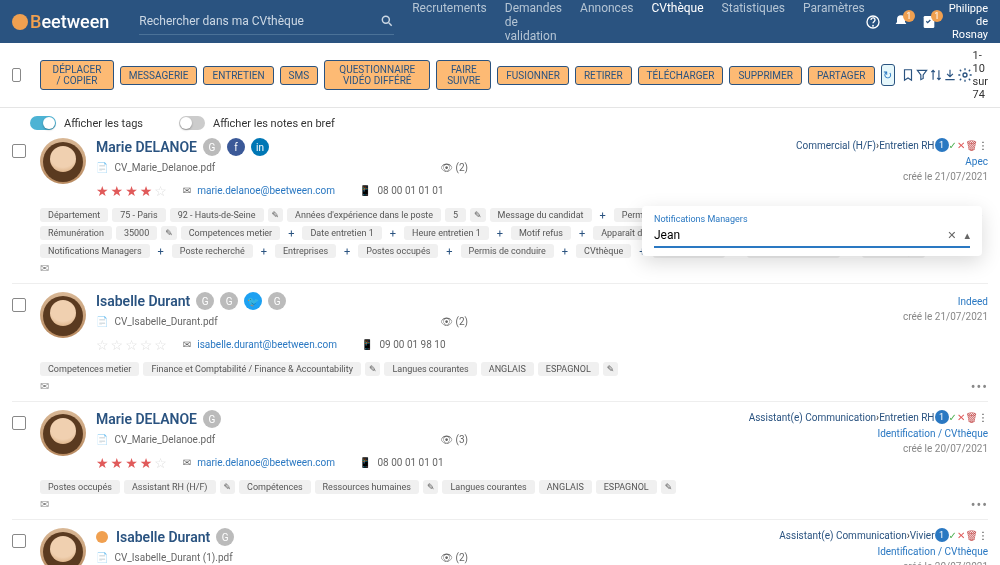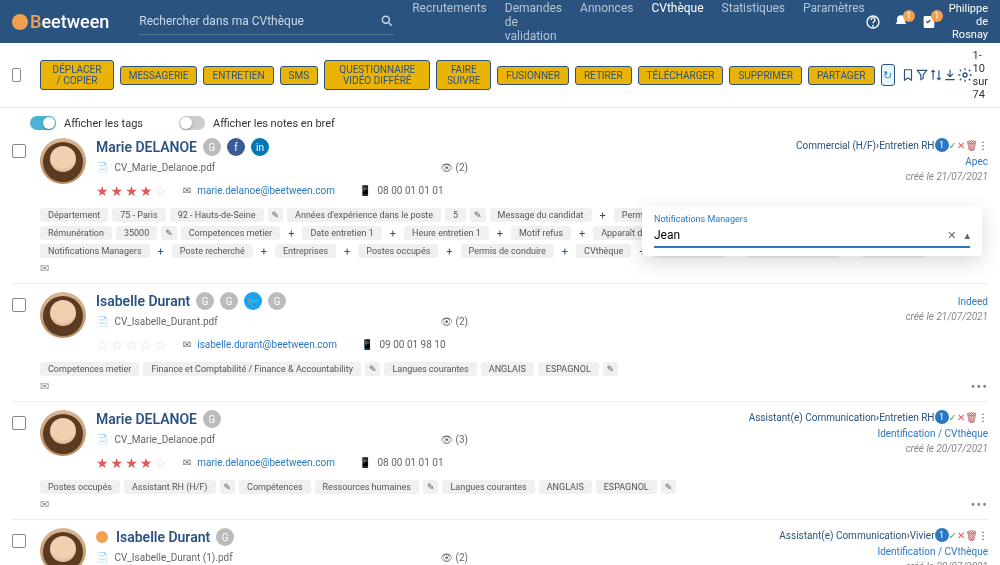--- a/index.html
+++ b/index.html
@@ -9,21 +9,21 @@
   .logo .circle { display: inline-block; width: 16px; height: 16px; border-radius: 50%; background: #f0a050; margin-right: 2px; }
   .search-box { margin-left: 30px; padding: 6px 0; color: #ccd8e4; border-bottom: 1px solid #4b7298; width: 310px; display: flex; align-items: center; justify-content: space-between; font-size: 12px; }
   .nav { display: flex; margin-left: 18px; gap: 18px; }
   .nav a { color: #b5c5d4; font-size: 12px; text-decoration: none; padding: 12px 0; }
   .nav a.active { color: #fff; border-bottom: 2px solid #fff; }
   .header-right { margin-left: auto; display: flex; align-items: center; gap: 12px; }
   .badge { position: relative; }
   .badge::after { content: '1'; position: absolute; top: -4px; right: -6px; background: #f0a050; color: #fff; font-size: 9px; width: 12px; height: 12px; border-radius: 50%; display: flex; align-items: center; justify-content: center; }
   .user-info { text-align: right; font-size: 11px; line-height: 1.2; }
   .toolbar { display: flex; align-items: center; padding: 6px 12px; gap: 6px; border-bottom: 1px solid #e5e5e5; }
-  .btn-o { border: 1px solid #2a5380; color: #2a5380; background: #eab308; padding: 3px 8px; border-radius: 3px; font-size: 10px; cursor: pointer; }
+  .btn-o { border: 1px solid #2a5380; color: #2a5380; background: #fdba74; padding: 3px 8px; border-radius: 3px; font-size: 10px; cursor: pointer; }
   .btn-icon-sq { width: 22px; height: 22px; border: 1px solid #2a5380; border-radius: 3px; display: flex; align-items: center; justify-content: center; background: #e6f7fb; }
   .toolbar-right { margin-left: auto; display: flex; align-items: center; color: #2a5380; }
   .chk { width: 14px; height: 14px; border: 1px solid #888; border-radius: 2px; }
   .toggle-row { display: flex; align-items: center; gap: 8px; padding: 8px 12px 8px 30px; }
   .toggle { width: 26px; height: 14px; border-radius: 7px; position: relative; }
   .toggle.on { background: #4db3d4; }
   .toggle.off { background: #ccc; }
   .toggle::after { content: ''; position: absolute; width: 12px; height: 12px; background: #fff; border-radius: 50%; top: 1px; box-shadow: 0 1px 2px rgba(0,0,0,.3); }
   .toggle.on::after { right: 1px; }
   .toggle.off::after { left: 1px; }
@@ -44,21 +44,21 @@
   .star { color: #ddd; font-size: 14px; }
   .star.f { color: #e05a5a; }
   .top-right { position: absolute; right: 0; top: 0; text-align: right; font-size: 10px; }
   .top-right .pipeline { display: flex; align-items: center; justify-content: flex-end; }
   .pipeline a { color: #2a5380; }
   .num-b { background: #2a78c2; color: #fff; width: 14px; height: 14px; border-radius: 50%; display: inline-flex; align-items: center; justify-content: center; font-size: 9px; }
   .check-i { color: #4caf50; }
   .x-i { color: #e05a5a; }
   .del-i { color: #c04040; }
   .link-src { color: #2a78c2; display: block; margin-top: 4px; }
-  .date { color: #888; margin-top: 4px; display: block; font-style: italic; }
+  .date { color: #888; margin-top: 4px; display: block; }
   .tags { display: flex; flex-wrap: wrap; gap: 4px; padding-left: 28px; margin-top: 8px; align-items:center; }
   .tag { background: #f0f0f0; border-radius: 3px; padding: 2px 8px; font-size: 9px; color: #555; display: inline-flex; align-items: center; gap: 4px; }
   .tag.edit { padding: 2px 4px; }
   .plus { color: #2a5380; padding: 0 4px; }
   .left-col { width: 18px; padding-top: 6px; }
   .mail-ic { color: #888; padding-left: 28px; margin-top: 4px; display:inline-block; }
   .dropdown { position: absolute; background: #fff; box-shadow: 0 6px 20px rgba(0,0,0,.15); border-radius: 4px; width: 340px; padding: 8px 12px; z-index: 100; right: 18px; top: 206px; }
   .dropdown .label { color: #2a78c2; font-size: 9px; }
   .dropdown .inp-row { display: flex; align-items: center; border-bottom: 2px solid #2a78c2; padding: 4px 0; }
   .dropdown input { border: none; outline: none; flex: 1; font-size: 12px; }

